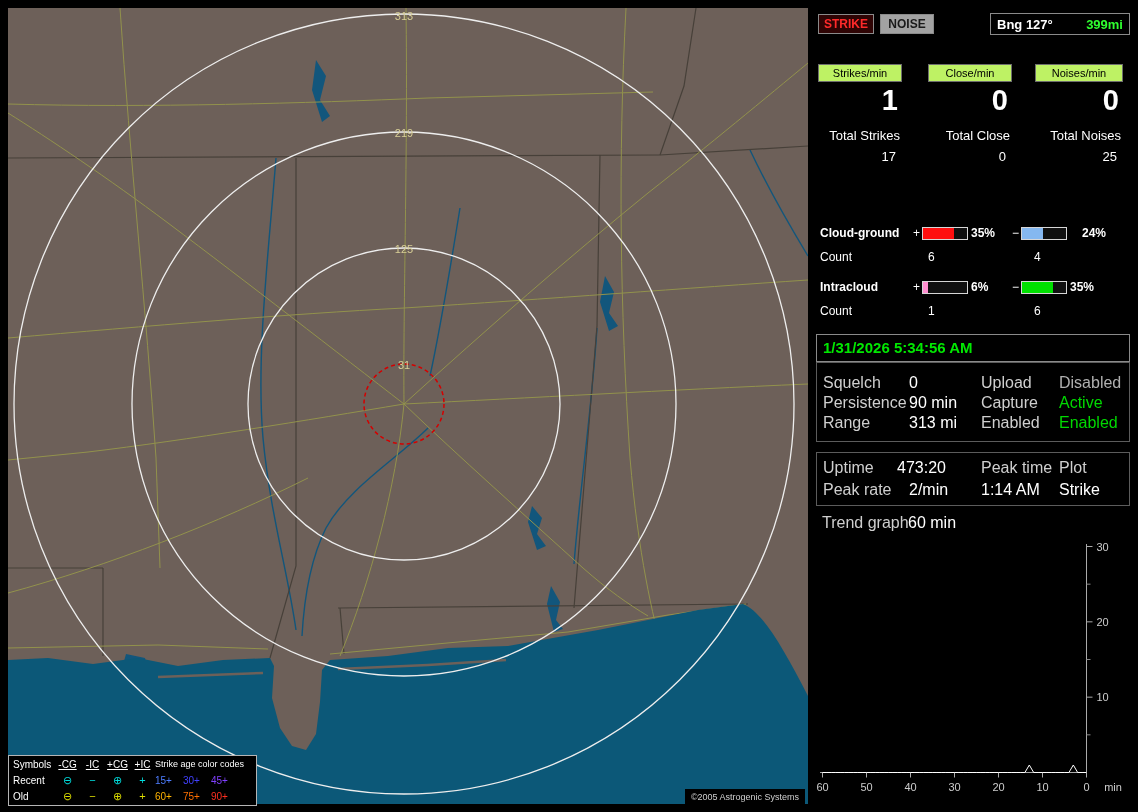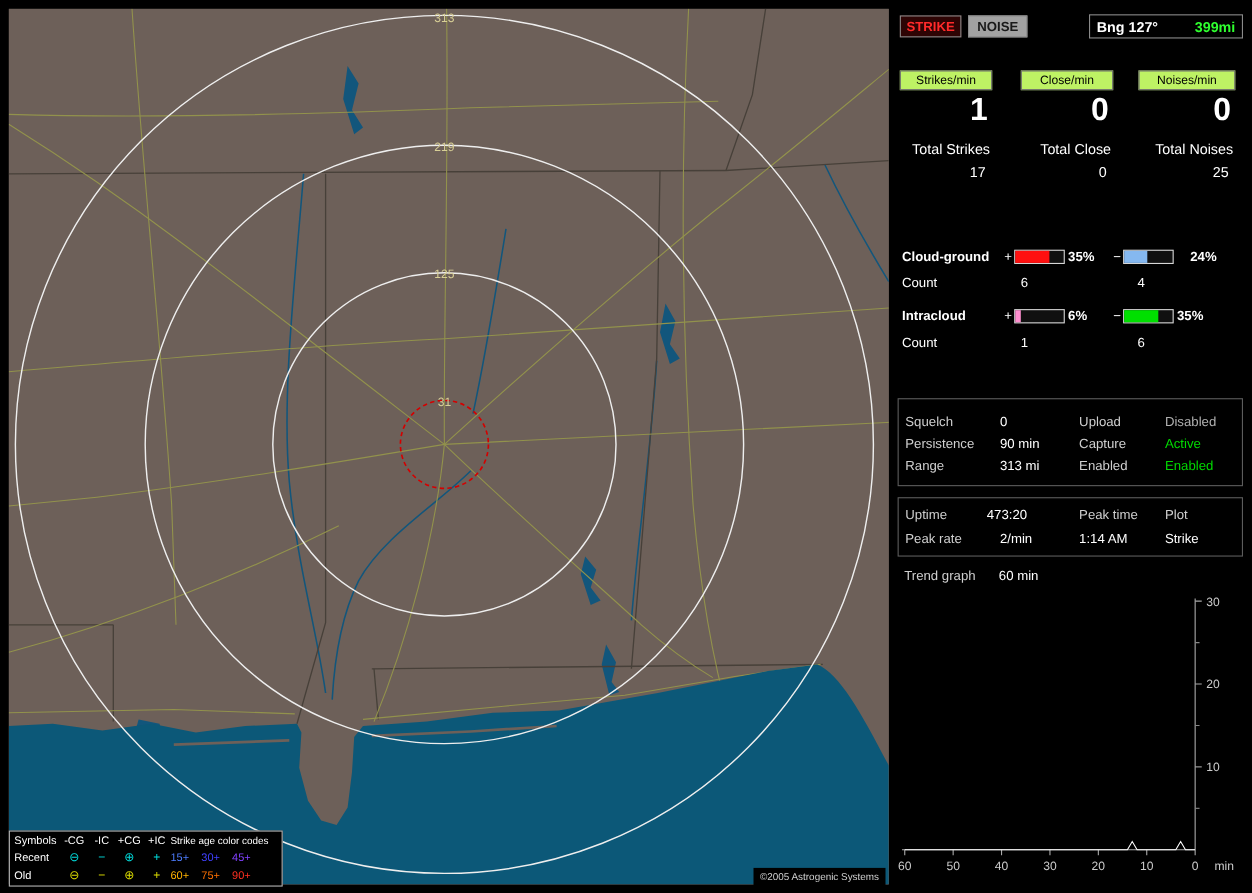--- a/index.html
+++ b/index.html
@@ -6,21 +6,21 @@
   .root{position:relative;width:1138px;height:812px;background:#000;overflow:hidden;
         font-family:"Liberation Sans",sans-serif;color:#fff;}
   
   .map-wrap{position:absolute;left:8px;top:8px;width:800px;height:796px;background:#6d6059;}
   #map-svg{position:absolute;left:0;top:0;}
   #map-svg text,#trend-svg text{font-family:"Liberation Sans",sans-serif;}
   .legend{position:absolute;left:0px;top:747px;width:247px;height:49px;background:#000;
           border:1px solid #b5b5b5;font-size:10px;color:#fff;}
   .lg-row{display:flex;height:16px;align-items:center;padding-left:4px;}
   .lg-c0{width:42px;}
-  .lg-s{width:25px;text-align:center;}
+  .lg-s{width:25px;text-align:center;text-decoration:underline;}
   .lg-glyph{width:25px;text-align:center;font-size:11px;line-height:11px;}
   .lg-ageh{flex:1;font-size:9px;}
   .lg-age{width:28px;}
   .copyright{position:absolute;left:677px;top:781px;width:120px;height:16px;background:#000;
              color:#d0d0d0;font-size:9px;line-height:16px;text-align:center;}
   
   .panel{position:absolute;left:816px;top:8px;width:314px;height:796px;background:#000;}
   .btn{position:absolute;top:6px;height:18px;line-height:18px;text-align:center;
        font-size:12px;font-weight:bold;border:1px solid #8a8a8a;cursor:default;}
   .strike-btn{left:2px;width:54px;background:#2e0404;color:#ff2a2a;}
@@ -37,21 +37,21 @@
   .total-val{margin-top:6px;font-size:13px;padding-right:6px;}
   .dist-title{position:absolute;left:2px;top:192px;width:310px;padding-bottom:5px;
               border-bottom:1px solid #8a8a8a;color:#cfcfcf;font-size:12px;}
   .pl{position:absolute;font-size:12px;line-height:14px;color:#fff;}
   .bold{font-weight:bold;}
   .bar{position:absolute;width:44px;height:11px;border:1px solid #d6d6d6;background:#101010;}
   .bar-fill{display:block;height:100%;width:0;}
   .dt-box{position:absolute;left:0;top:326px;width:306px;height:26px;border:1px solid #8a8a8a;
           line-height:26px;padding-left:6px;color:#00e800;font-size:15px;font-weight:bold;}
   .gbox{position:absolute;left:0;width:312px;border:1px solid #5c5c5c;}
-  .cell{position:absolute;font-size:12px;line-height:14px;}
+  .cell{position:absolute;font-size:16px;line-height:14px;}
   .lbl{color:#cfcfcf;}
   .val{color:#ffffff;}
   #trend-svg{position:absolute;left:0;top:528px;}
 </style>
 </head>
 <body>
 
 <div class="root">
 
   <div class="map-wrap">
@@ -212,20 +212,21 @@
     <span class="pl" style="left:196px;top:272px;">−</span>
     <span class="bar" style="left:205px;top:273px;">
       <span class="bar-fill" style="width: 70%; background: rgb(0, 224, 0);"></span>
     </span>
     <span class="pl bold" style="left:254px;top:272px;">35%</span>
 
     <span class="pl" style="left:4px;top:296px;">Count</span>
     <span class="pl" style="left:112px;top:296px;">1</span>
     <span class="pl" style="left:218px;top:296px;">6</span>
 
+    <div class="dt-box">1/31/2026 5:34:56 AM</div>
 
     <div class="gbox" style="top:354px;height:78px;">
       <span class="cell lbl" style="left:6px;top:13px;">Squelch</span>
       <span class="cell val" style="left:92px;top:13px;">0</span>
       <span class="cell lbl" style="left:164px;top:13px;">Upload</span>
       <span class="cell" style="left: 242px; top: 13px; color: rgb(176, 176, 176);">Disabled</span>
 
       <span class="cell lbl" style="left:6px;top:33px;">Persistence</span>
       <span class="cell val" style="left:92px;top:33px;">90 min</span>
       <span class="cell lbl" style="left:164px;top:33px;">Capture</span>

